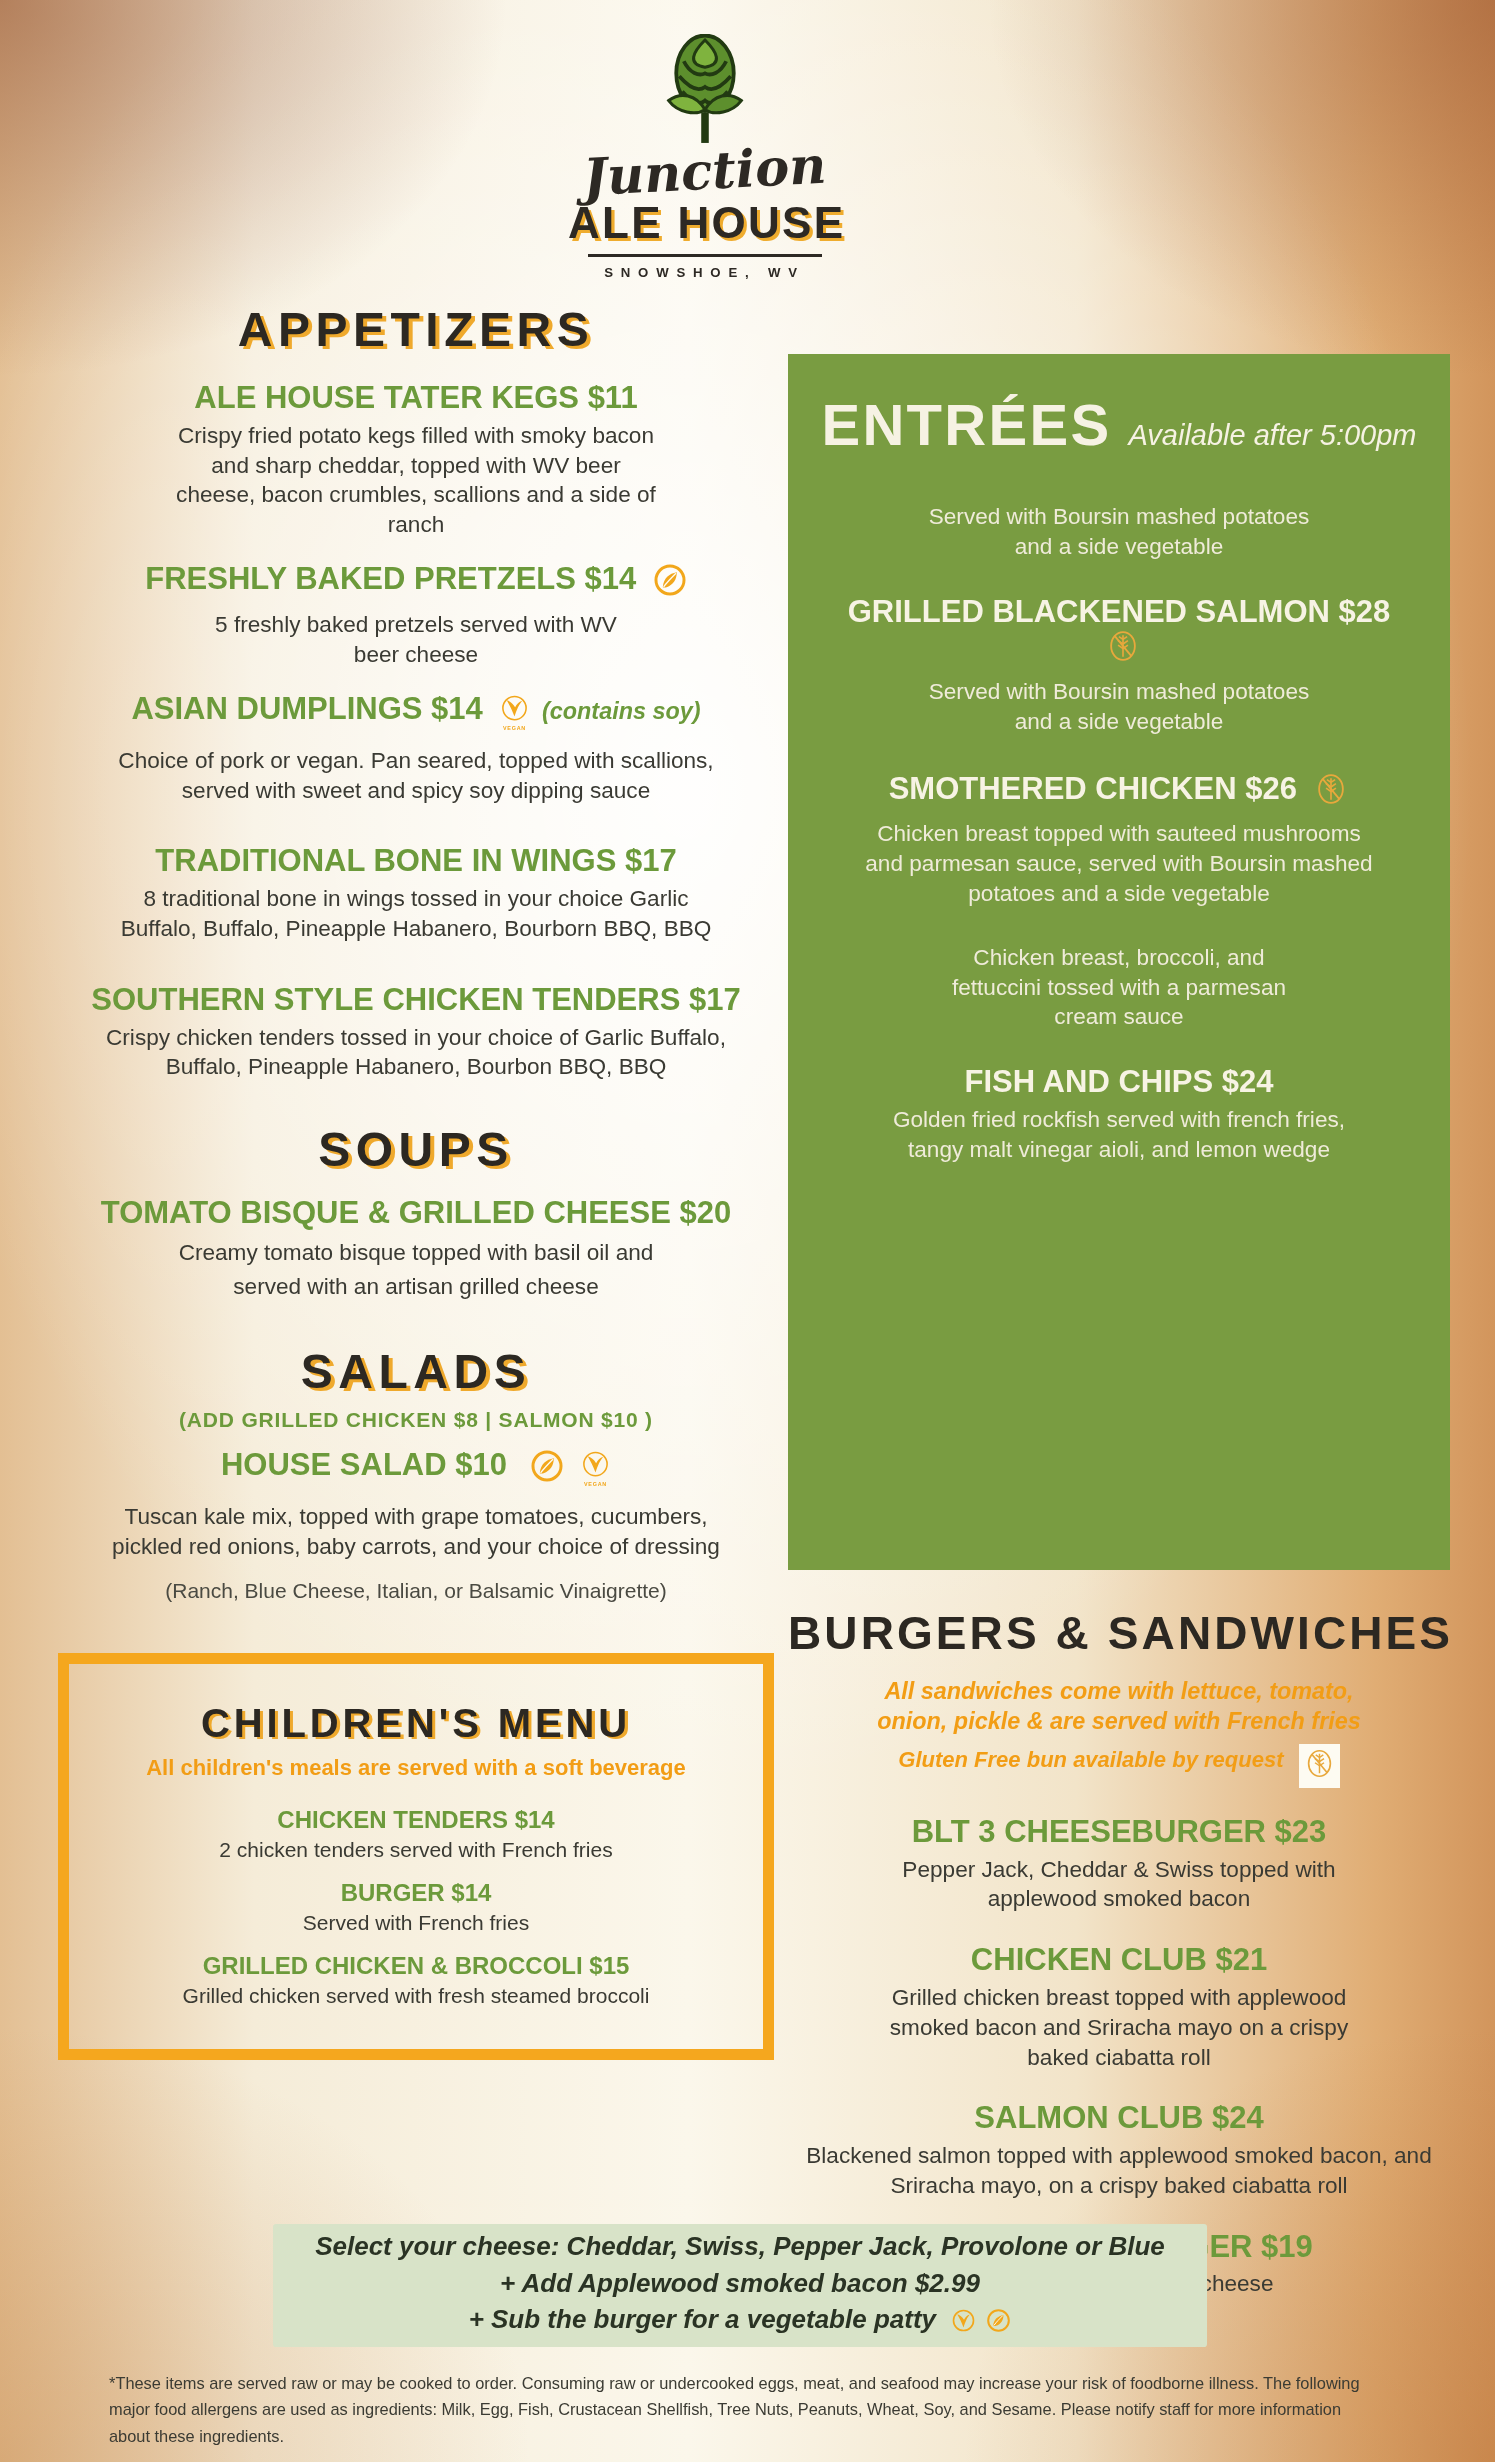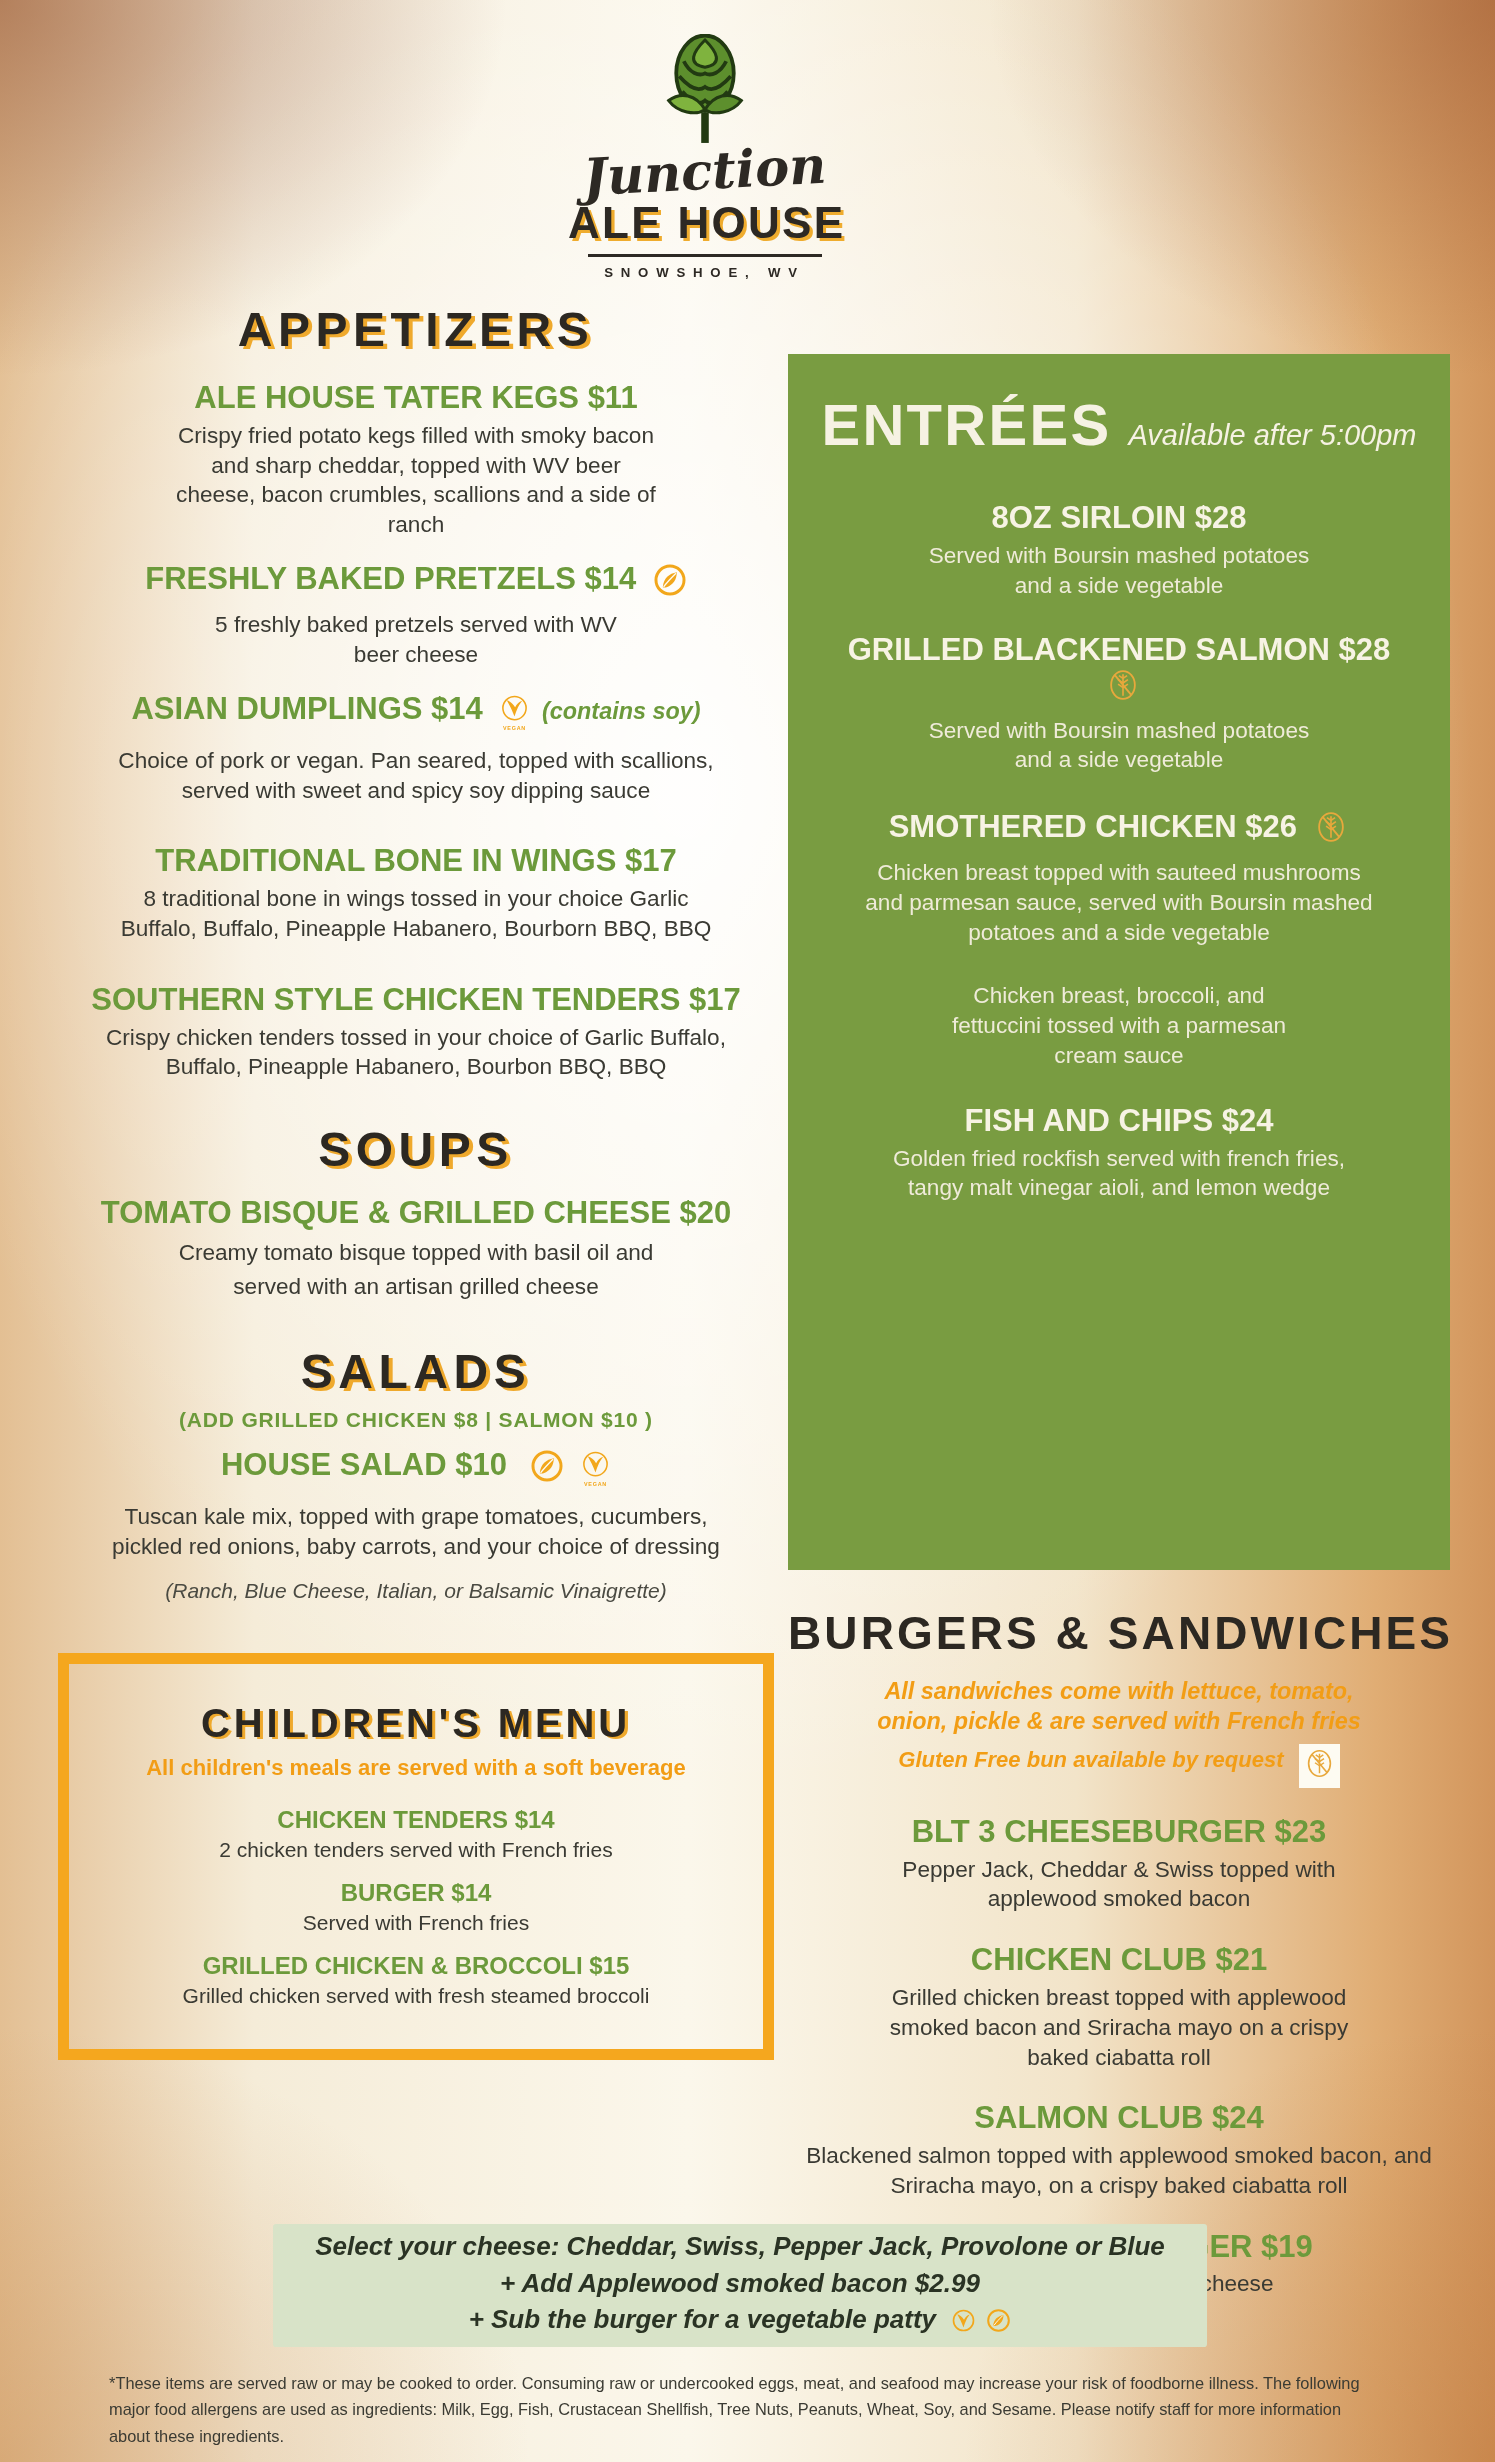--- a/index.html
+++ b/index.html
@@ -30,21 +30,21 @@
   .item-title{font-size:31px;font-weight:700;color:#6c9a3b;line-height:1.05;}
   .item-desc{font-size:22.6px;color:#3a3a33;line-height:1.32;max-width:537px;margin:6.2px auto 0;}
   .icon{display:inline-block;vertical-align:-7.8px;margin-left:7.8px;}
   .icon-vegan{vertical-align:-14px;}
   .soy-note{font-size:23.4px;font-weight:700;font-style:italic;color:#6c9a3b;margin-left:3.1px;}
   
   .col-left{position:absolute;left:58px;top:302px;width:716px;text-align:center;}
   .col-left .sec-header{margin-bottom:25px;}
   .gap-top{margin-top:40px;}
   .salad-addon{font-size:21px;font-weight:700;color:#6c9a3b;letter-spacing:0.8px;margin:9.3px 0 17px;}
-  .dressings{font-size:21px;font-style:italic;color:#4a4a42;margin-top:17px;}
+  .dressings{font-size:21px;color:#4a4a42;margin-top:17px;}
   
   .children-box{margin-top:50px;border:11px solid #f5a71e;padding:37px 20px 40px;}
   .children-title{font-size:40px;font-weight:700;letter-spacing:3.9px;color:#2c2822;
     text-shadow:3.1px 2.3px 0 #efa92c;}
   .children-sub{font-size:22px;font-weight:700;color:#f29d15;margin:9.3px 0 26.5px;}
   .children-box .item{margin-bottom:17px;}
   .children-box .item-title{font-size:24px;}
   .children-box .item-desc{font-size:21px;max-width:639px;margin-top:3.1px;}
   
   .col-right{position:absolute;left:788px;top:354px;width:662px;text-align:center;}
@@ -191,21 +191,20 @@
 
   <div class="col-right">
 
     <div class="entrees-panel">
       <div class="entrees-header-row">
         <span class="entrees-title">ENTRÉES</span>
         <span class="entrees-avail">Available after 5:00pm</span>
       </div>
 
       <div class="item">
-        <div class="item-title">8OZ SIRLOIN $28</div>
         <div class="item-desc" style="max-width:421px;">Served with Boursin mashed potatoes and a side vegetable</div>
       </div>
 
       <div class="item">
         <div class="item-title">
           <span>GRILLED BLACKENED SALMON $28</span>
           <span class="icon">
             <svg width="36" height="36" viewBox="0 0 44 44">
               <ellipse cx="22" cy="22" rx="14.5" ry="17" fill="none" stroke="#e8a83c" stroke-width="2.2"></ellipse>
               <line x1="22" y1="9" x2="22" y2="35" stroke="#e8a83c" stroke-width="2"></line>

